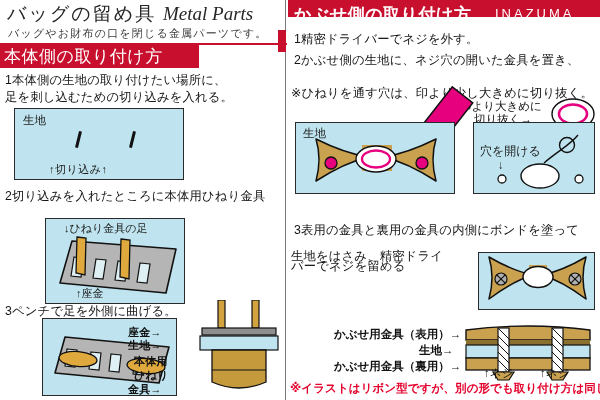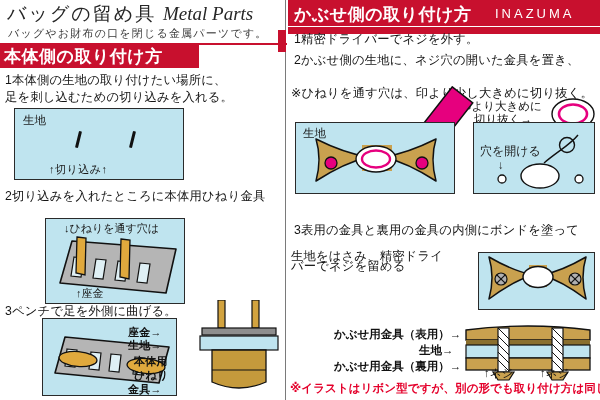--- a/index.html
+++ b/index.html
@@ -29,21 +29,21 @@
     white-space:nowrap;
   }
   #main-title .en{font-style:italic;letter-spacing:0px;font-size:19px;}
   #subtitle{
     position:absolute;left:8px;top:26px;
     font-size:11px;letter-spacing:1.2px;color:#3a3a3a;white-space:nowrap;
   }
   #left-rule{position:absolute;left:0;top:43px;width:287px;height:2px;background:#c8102e;}
 
   .redbar{
-    background:#c8102e;color:#fff;font-weight:bold;
+    background:#c8102e;color:#fff;font-weight:normal;
     display:flex;align-items:center;
   }
   #left-header{
     position:absolute;left:0;top:45px;width:195px;height:23px;
     font-size:17px;padding-left:4px;letter-spacing:0.5px;
   }
 
   .step-text{position:absolute;font-size:12.3px;line-height:1.34;letter-spacing:0.2px;color:#141414;white-space:nowrap;}
 
   
@@ -64,21 +64,21 @@
   #xsec{position:absolute;left:190px;top:300px;width:96px;height:98px;}
   .xlab{position:absolute;font-size:11px;font-weight:bold;white-space:nowrap;color:#111;letter-spacing:0.3px;}
 
   
   #v-divider{position:absolute;left:285px;top:0;width:1px;height:400px;background:#7a7a7a;}
   #red-tab{position:absolute;left:278px;top:30px;width:8px;height:22px;background:#c8102e;}
 
   
   #right-col{position:absolute;left:288px;top:0;width:312px;height:400px;}
   #right-header{
-    position:absolute;left:0;top:0;width:312px;height:34px;
+    position:absolute;left:0;top:0;width:312px;height:17px;
     background:#c8102e;color:#fff;
   }
   #right-header .ttl{
     position:absolute;left:6px;top:3px;font-size:17px;font-weight:bold;letter-spacing:0.5px;
   }
   #inazuma{
     position:absolute;left:207px;top:6px;font-size:13px;letter-spacing:3px;color:#fff;
     font-family:"Liberation Sans","DejaVu Sans",sans-serif;
   }
   #right-under{position:absolute;left:0;top:26px;width:312px;height:1px;background:#fff;}
@@ -119,21 +119,21 @@
     <div class="box" id="fig1">
       <div class="lbl kiji">生地</div>
       <div class="slit" style="left:62px;top:22px;transform:rotate(14deg);"></div>
       <div class="slit" style="left:116px;top:22px;transform:rotate(14deg);"></div>
       <div class="lbl cap">↑切り込み↑</div>
     </div>
 
     <div class="step-text" style="left:5px;top:188px;">2切り込みを入れたところに本体用ひねり金具</div>
 
     <div class="box" id="fig2">
-      <div class="lbl t">↓ひねりを通す穴は</div>
+      <div class="lbl t">↓ひねり金具の足</div>
       <svg width="140" height="86" style="position:absolute;left:0;top:0;">
         <g transform="translate(8,20)">
           <path d="M18,2 L122,10 L112,54 L6,44 Z" fill="#b5b5b5" stroke="#111" stroke-width="1.6" stroke-linejoin="round"></path>
           <g fill="#dff0f5" stroke="#111" stroke-width="1.2">
             <path d="M20,18 L30,19 L27,38 L17,37 Z"></path>
             <path d="M42,20 L52,21 L49,40 L39,39 Z"></path>
             <path d="M64,22 L74,23 L71,42 L61,41 Z"></path>
             <path d="M86,24 L96,25 L93,44 L83,43 Z"></path>
           </g>
           <path d="M23,-2 L32,-1 L31,36 L22,34 Z" fill="#e0a93d" stroke="#111" stroke-width="1.3"></path>

